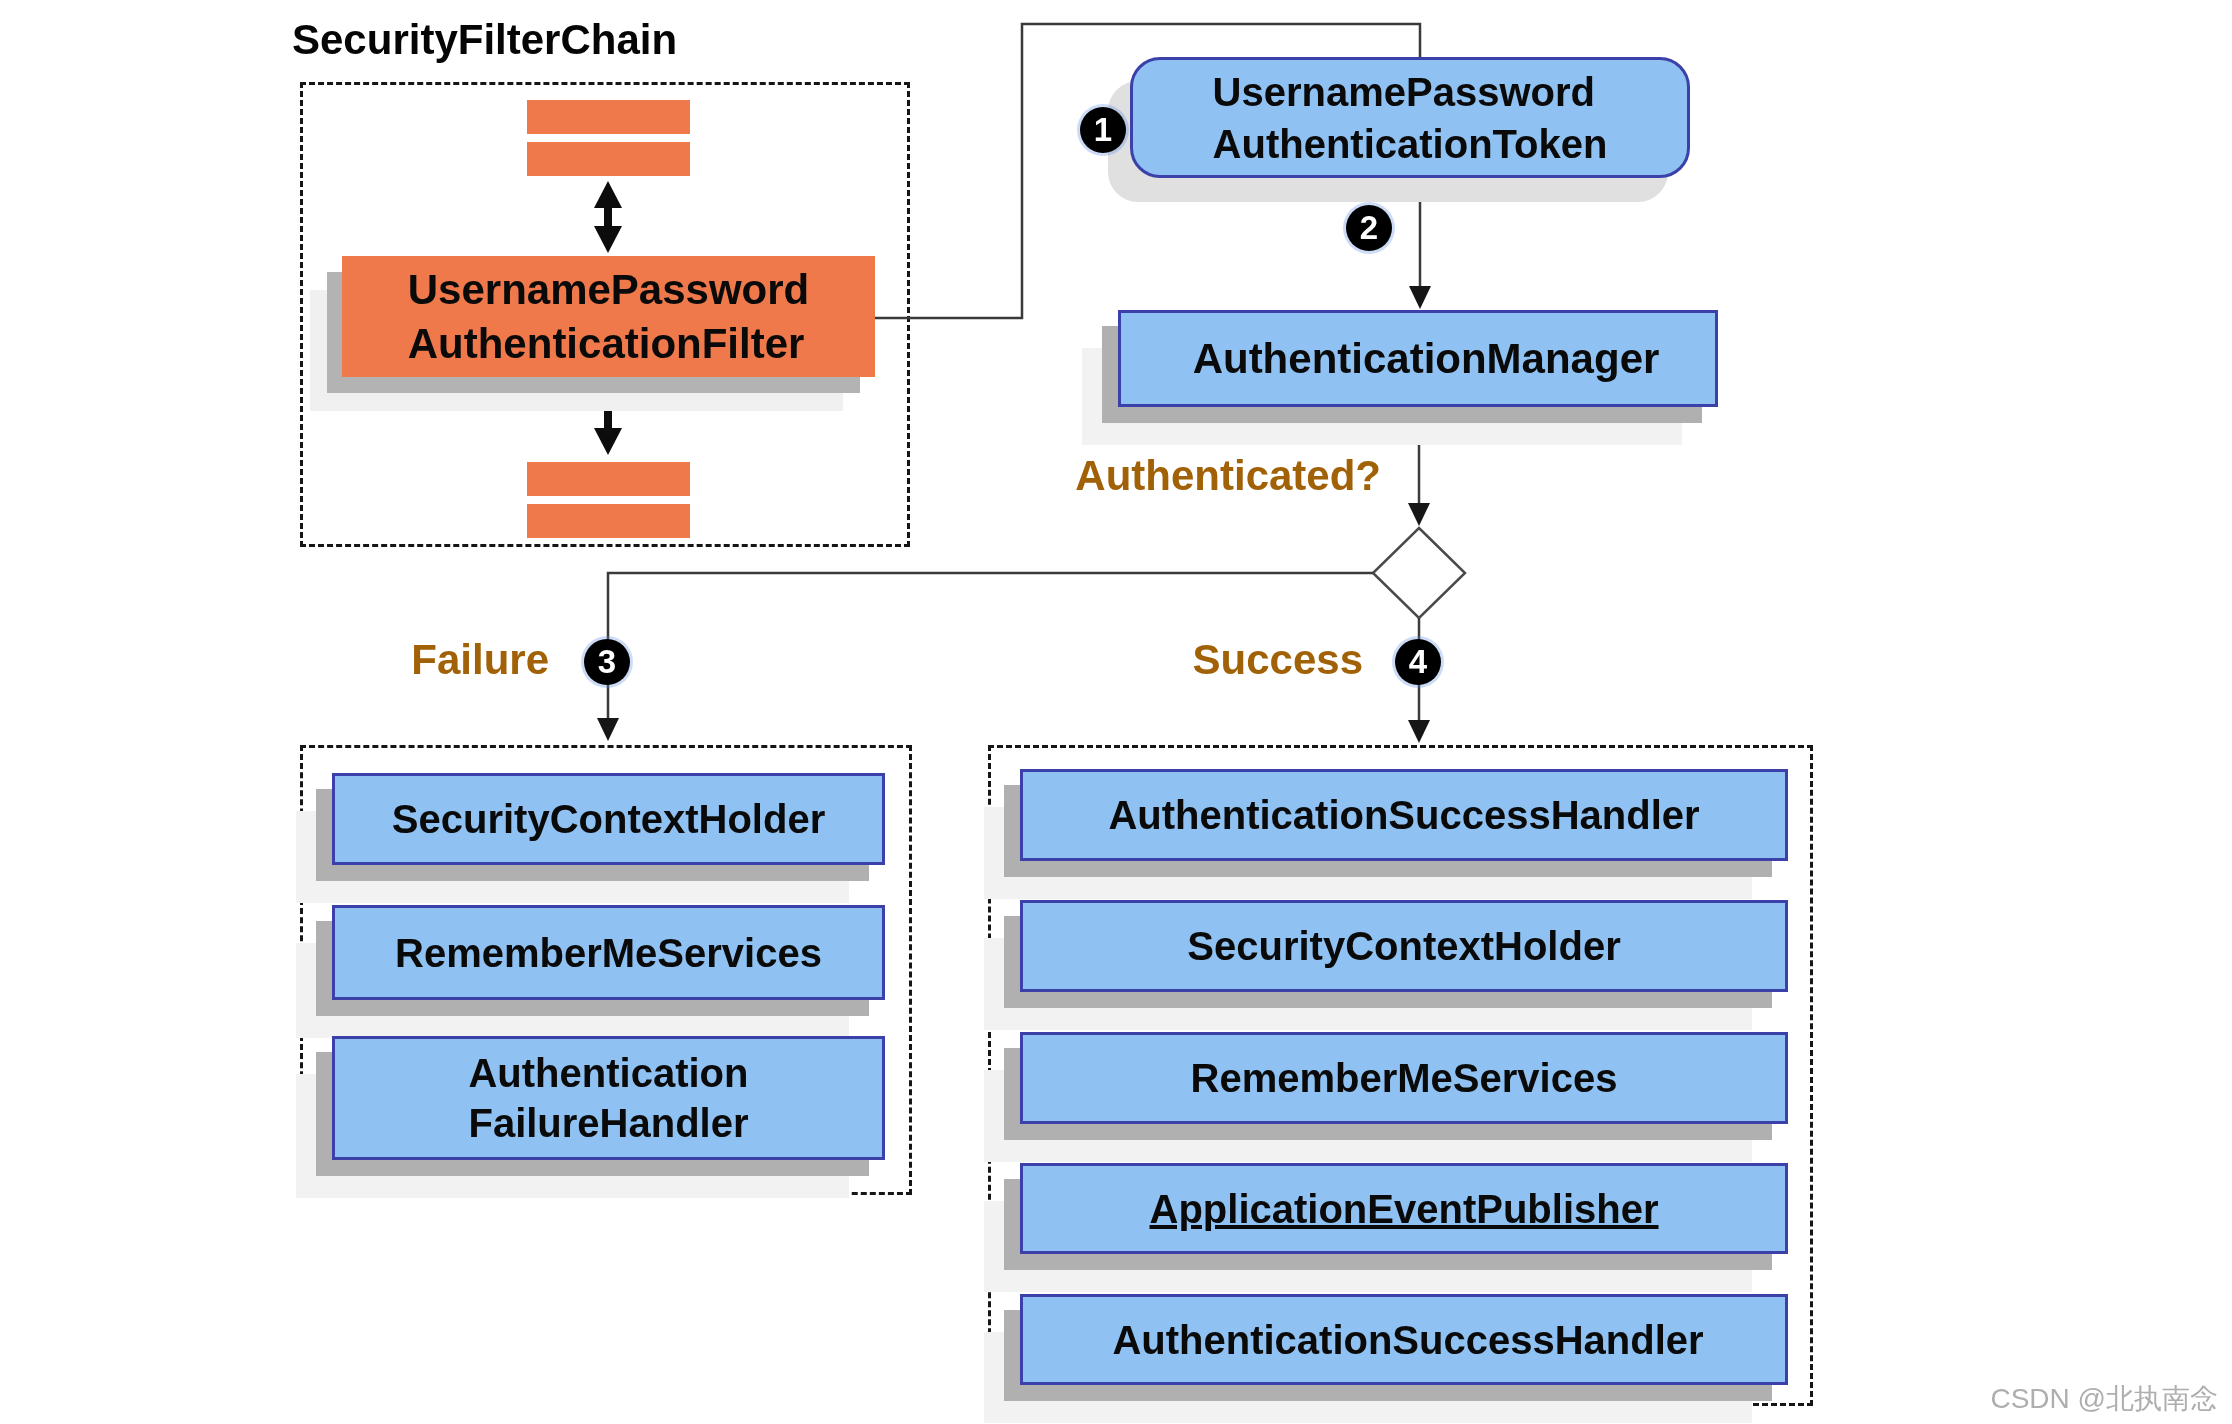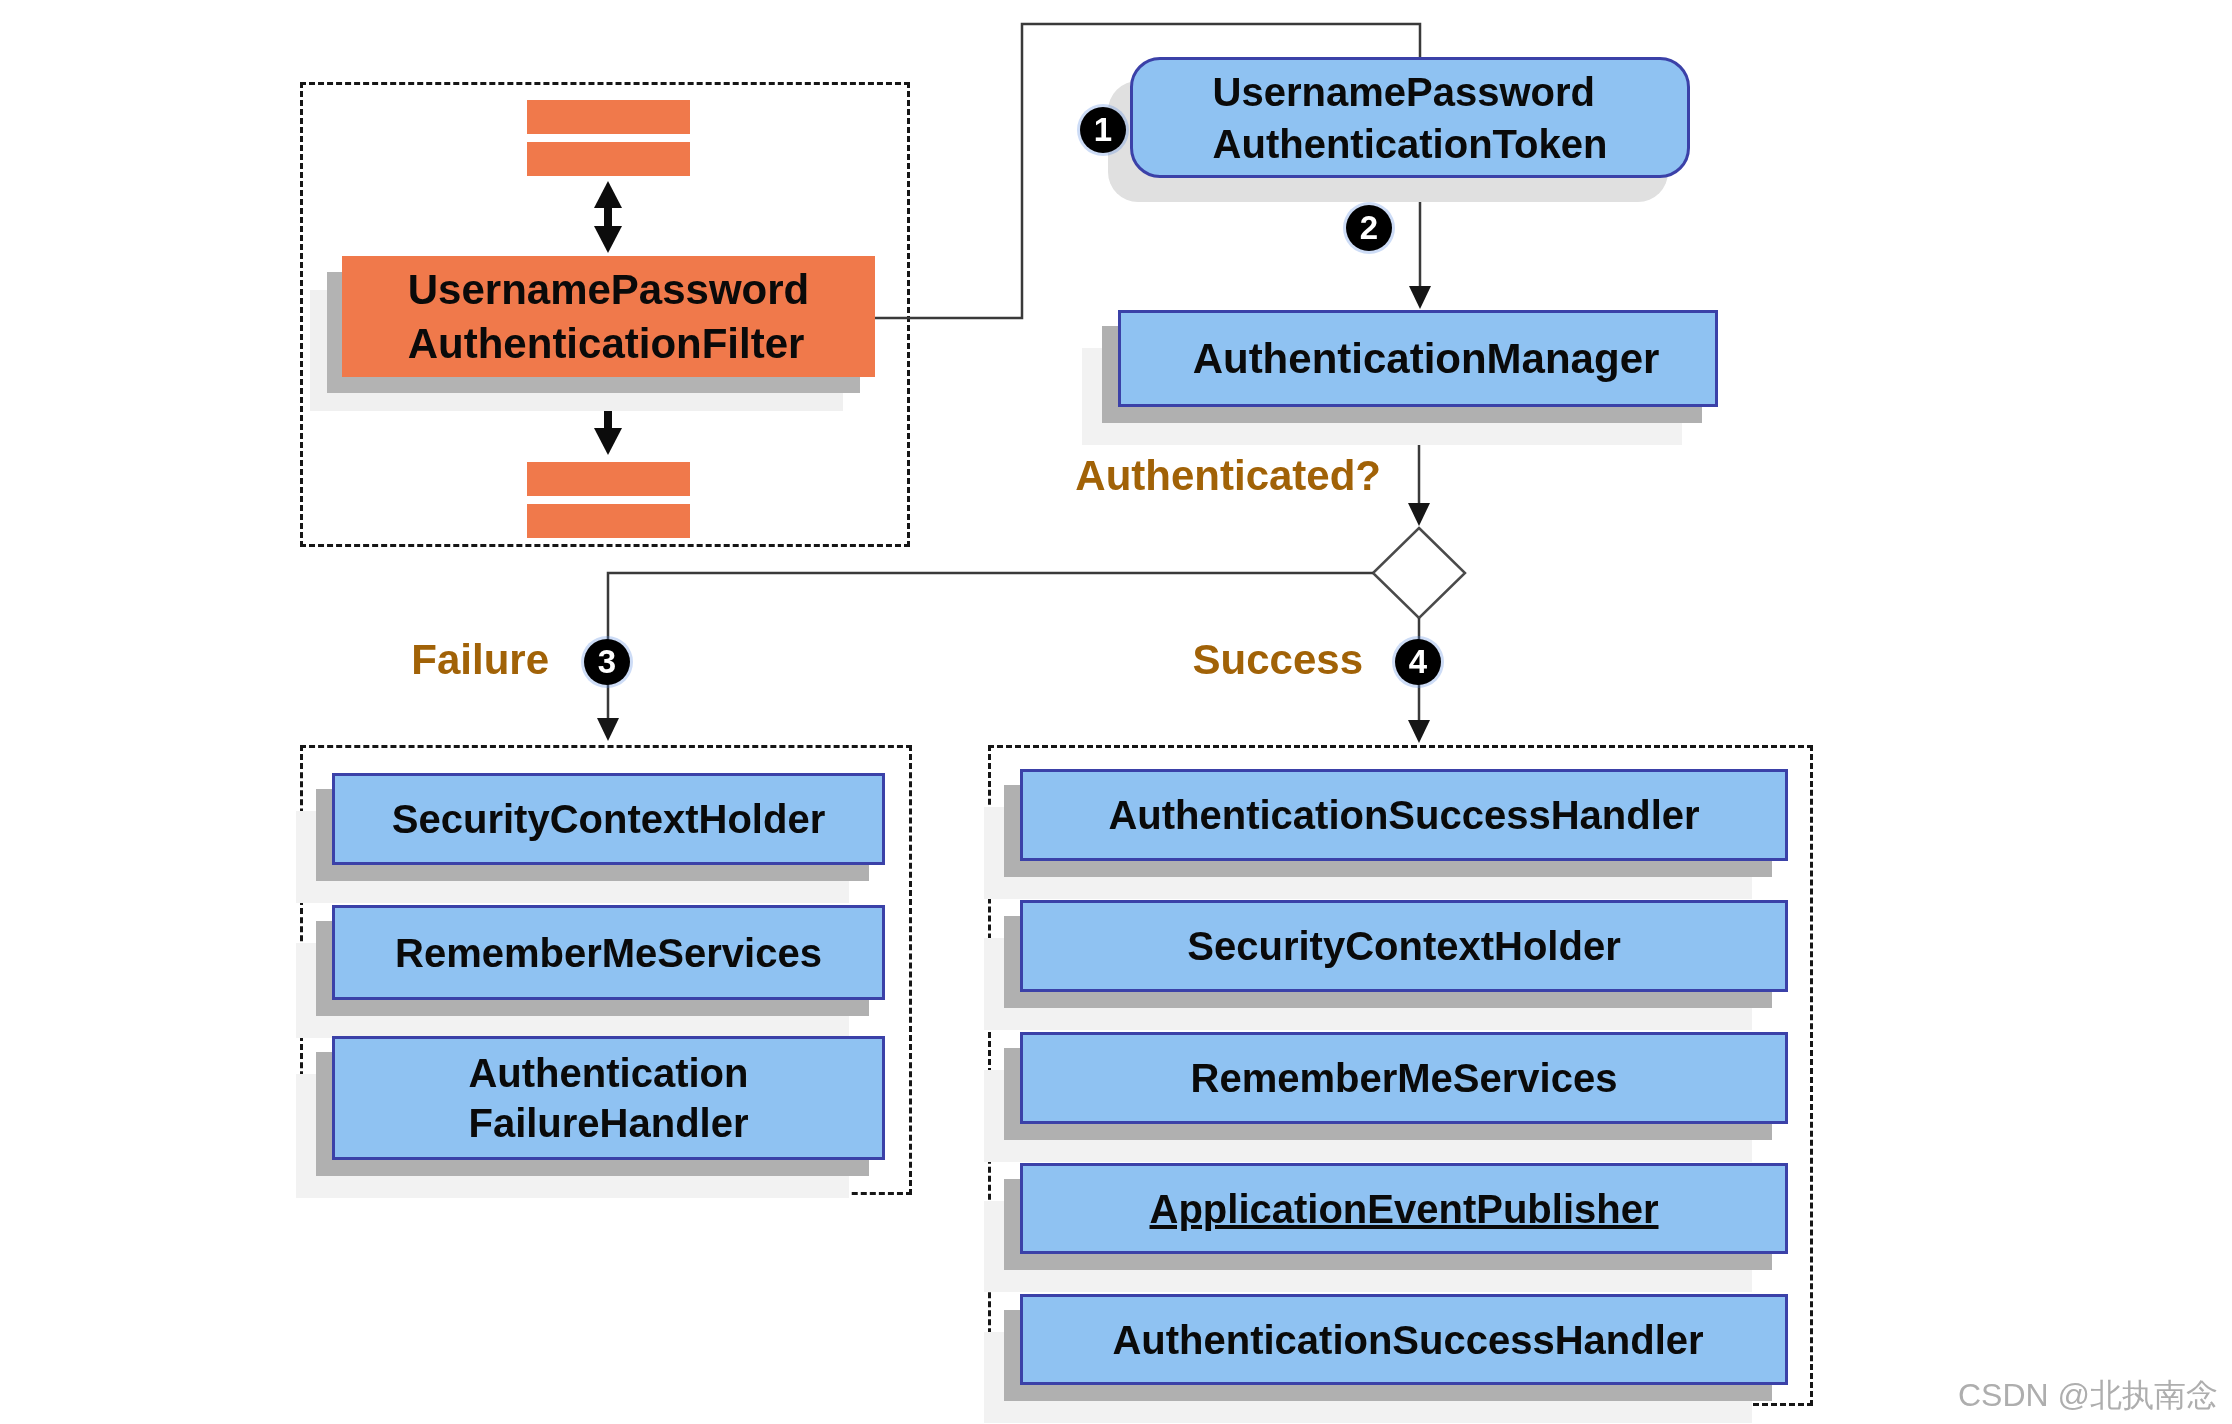--- a/index.html
+++ b/index.html
@@ -28,21 +28,21 @@
   
   .row-left{left:332px;width:553px;font-size:40px;line-height:1.25;}
   .row-right{left:1020px;width:768px;font-size:40px;line-height:1.25;}
   
   .floating-label{position:absolute;z-index:2;font-weight:bold;color:#a16207;font-size:42px;}
   #diagram-title{left:292px;top:16px;font-size:42px;color:#050505;}
   
   .step-badge{position:absolute;z-index:3;width:46px;height:46px;border-radius:50%;
       background:#000;color:#fff;display:flex;align-items:center;justify-content:center;
       font-size:33px;font-weight:bold;box-shadow:0 0 0 3px rgba(90,140,225,0.30);}
-  #watermark{position:absolute;right:14px;bottom:6px;z-index:2;font-size:32px;
+  #watermark{position:absolute;right:14px;bottom:6px;z-index:2;font-size:28px;
       color:#aeaeae;font-weight:normal;}
 </style>
 </head>
 <body>
 
 <div id="canvas">
 
   <svg id="wires" width="2232" height="1424" viewBox="0 0 2232 1424">
 
     <polyline points="875,318 1022,318 1022,24 1420,24 1420,58" fill="none" stroke="#3a3a3a" stroke-width="2.5"></polyline>
@@ -63,20 +63,21 @@
 
     <line x1="608" y1="204" x2="608" y2="230" stroke="#0c0c0c" stroke-width="8"></line>
     <path d="M594,208 L622,208 L608,181 Z" fill="#0c0c0c"></path>
     <path d="M594,226 L622,226 L608,253 Z" fill="#0c0c0c"></path>
 
     <line x1="608" y1="406" x2="608" y2="432" stroke="#0c0c0c" stroke-width="8"></line>
     <path d="M594,410 L622,410 L608,383 Z" fill="#0c0c0c"></path>
     <path d="M594,428 L622,428 L608,455 Z" fill="#0c0c0c"></path>
   </svg>
 
+  <div class="floating-label" id="diagram-title">SecurityFilterChain</div>
   <div class="dashed" id="sfc-dashed"></div>
 
   <div class="bar" style="left:527px;top:100px;"></div>
   <div class="bar" style="left:527px;top:142px;"></div>
 
   <div class="node filter-box prewrap">UsernamePassword
 AuthenticationFilter</div>
 
   <div class="bar" style="left:527px;top:462px;"></div>
   <div class="bar" style="left:527px;top:504px;"></div>

